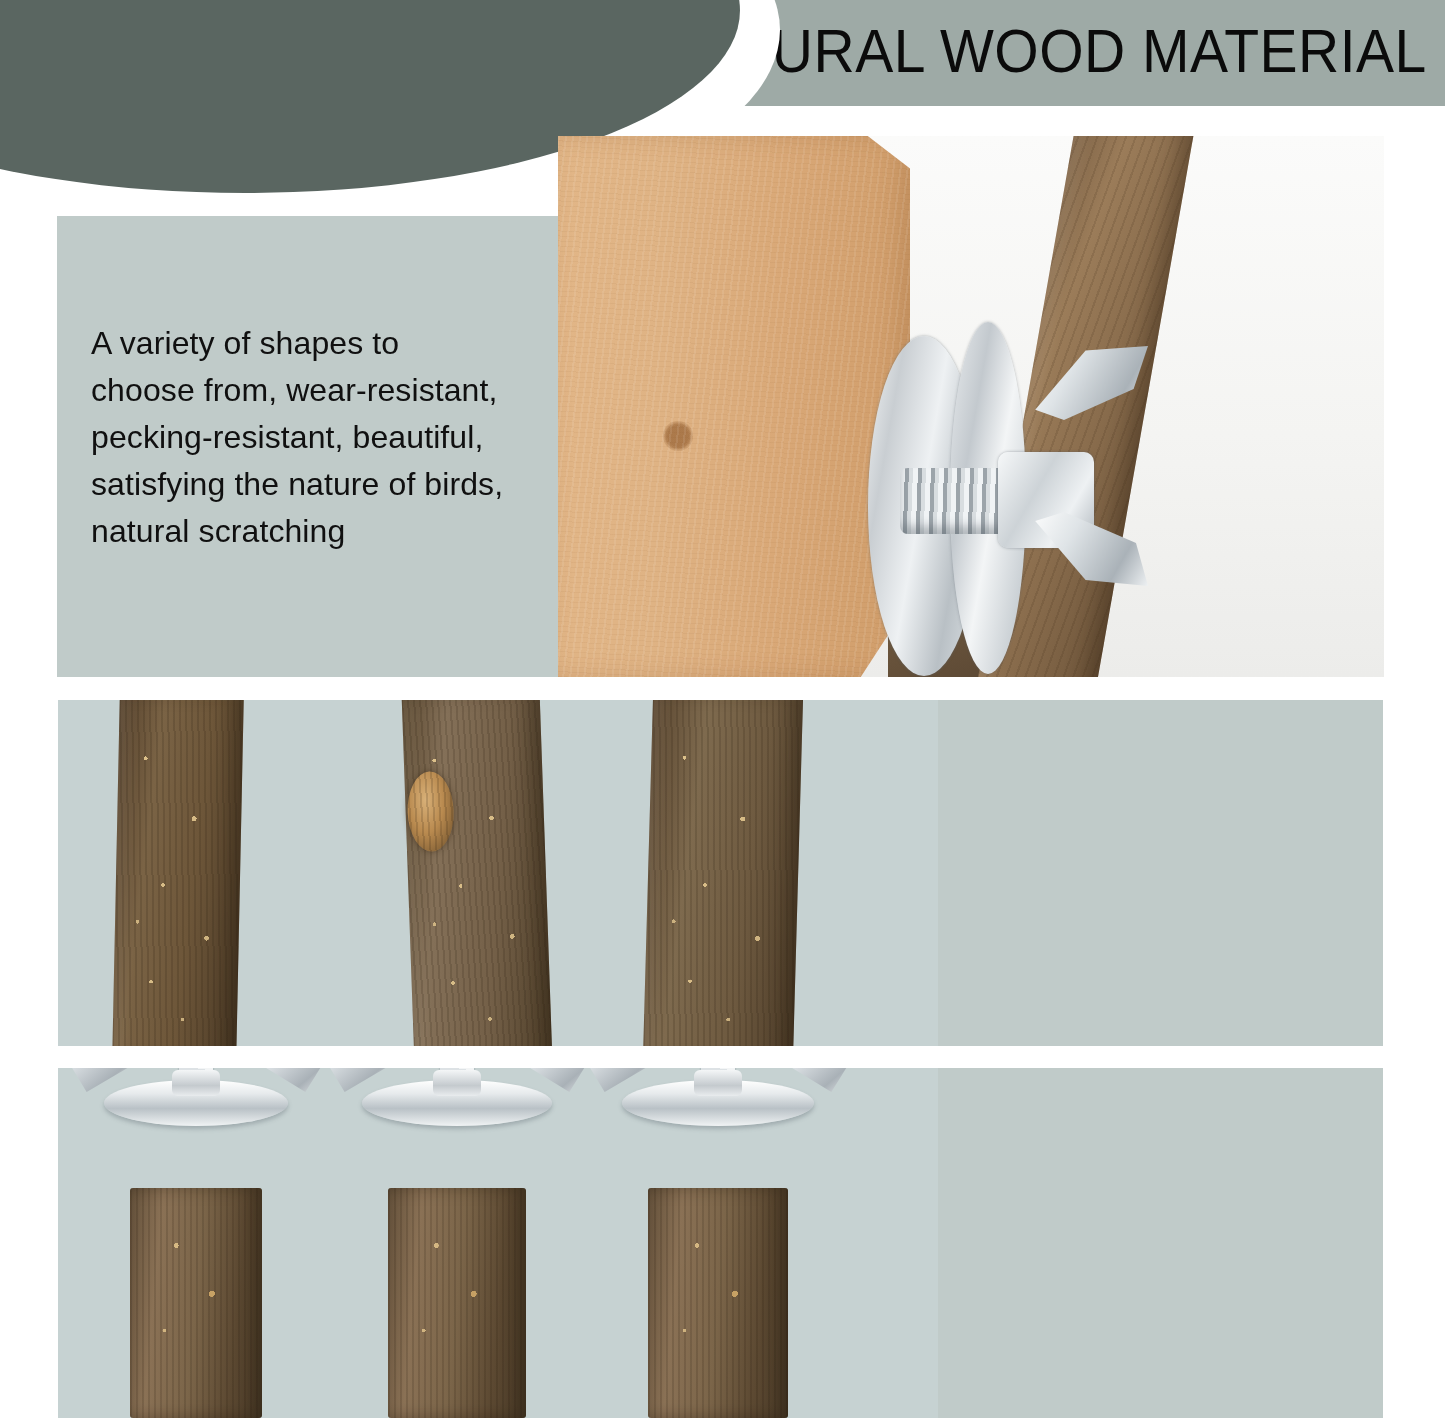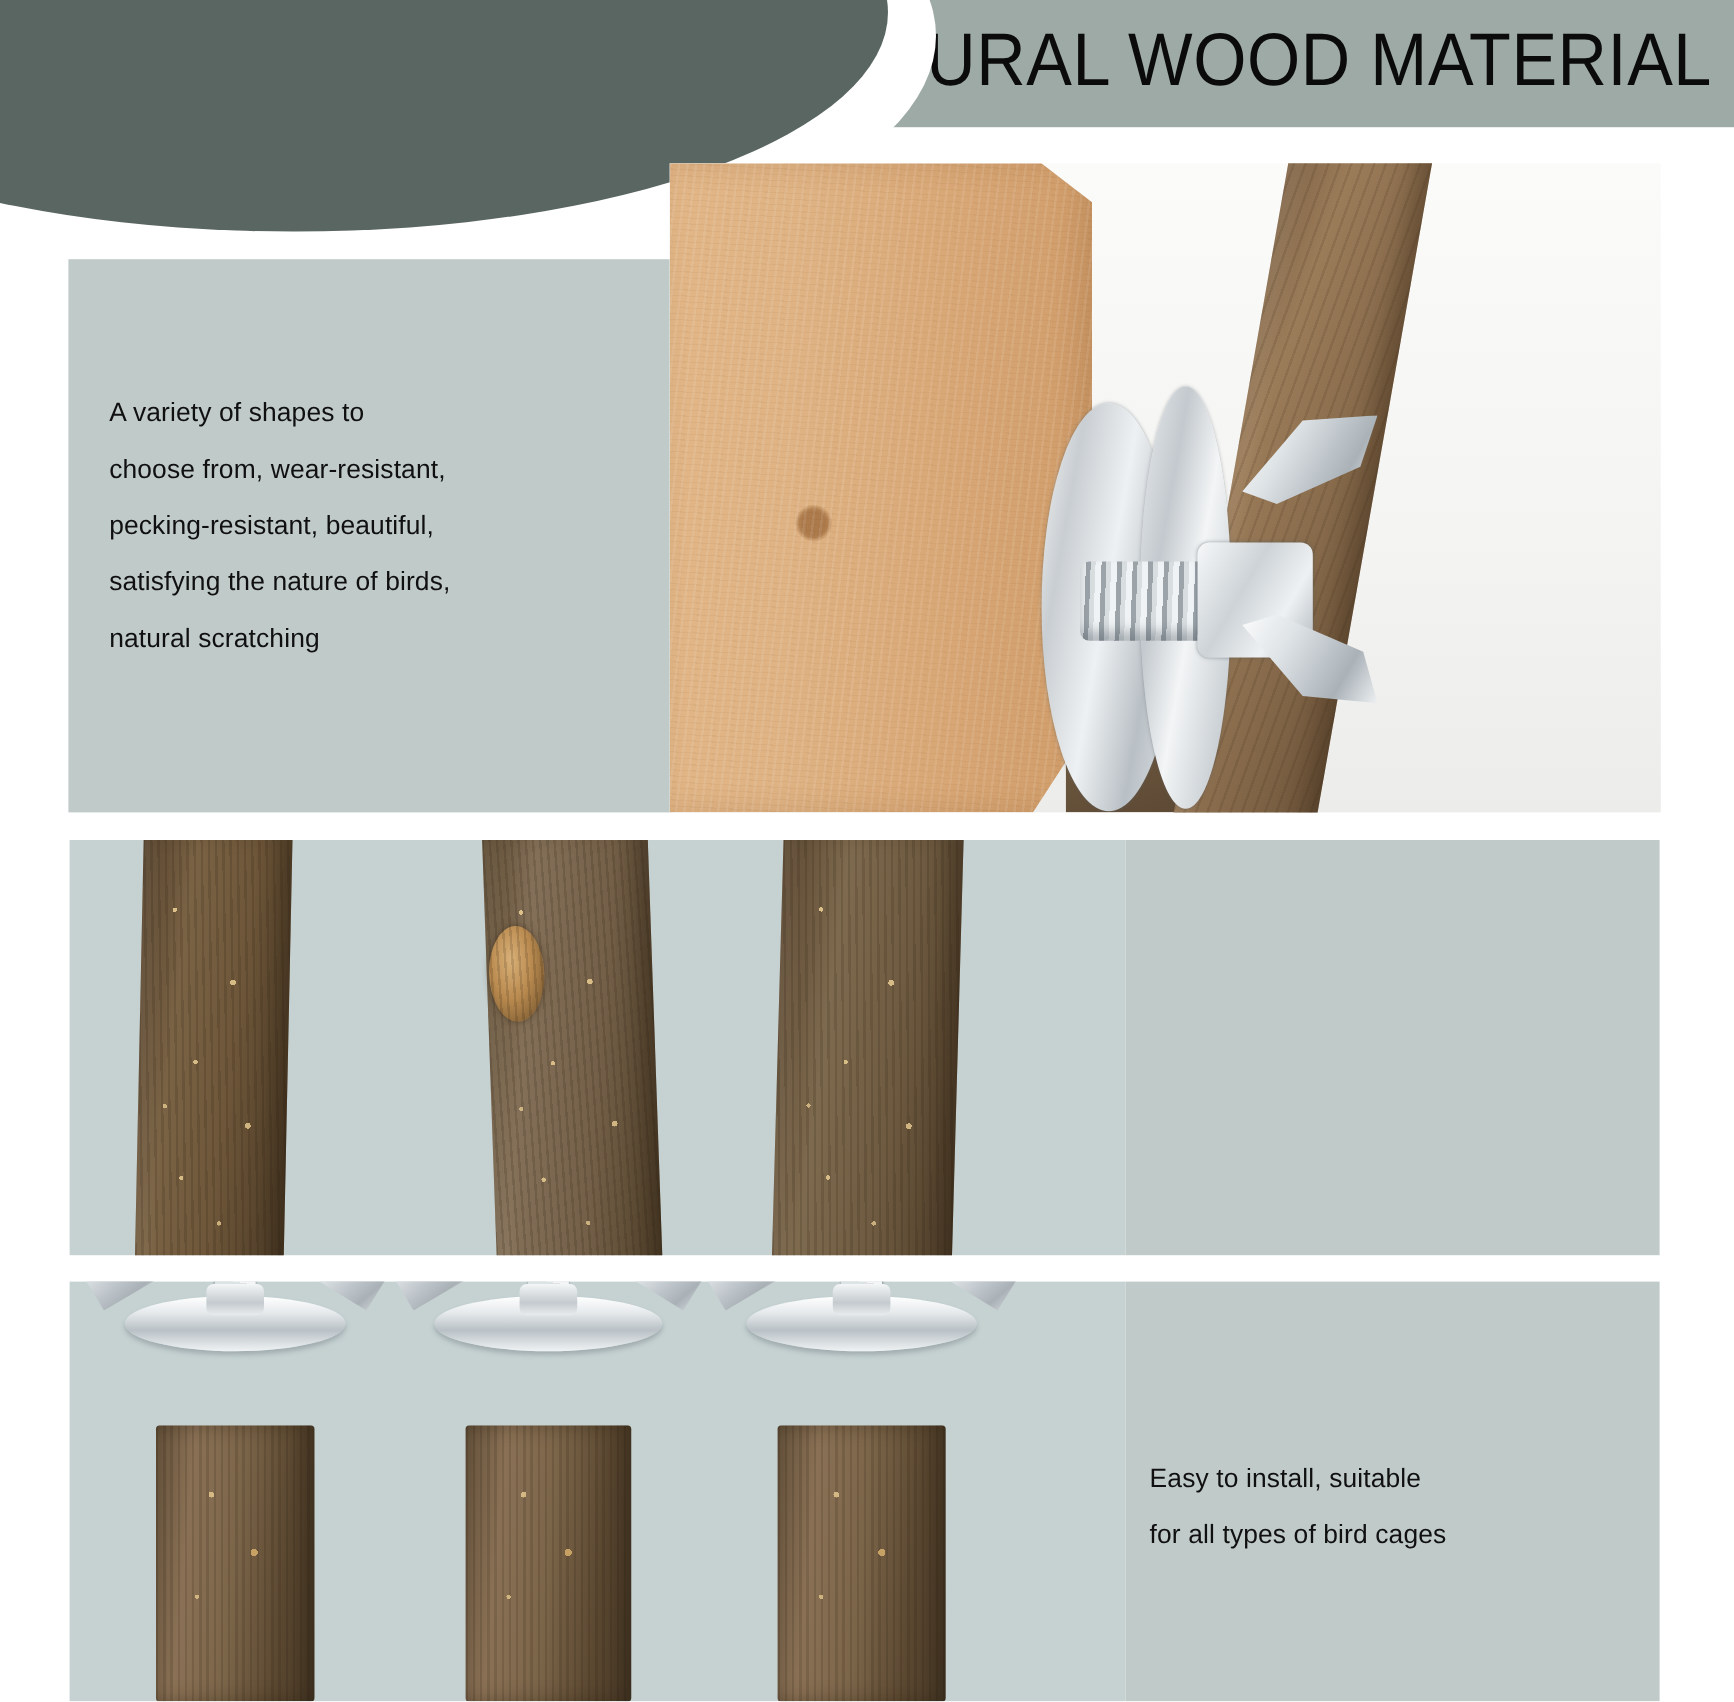--- a/index.html
+++ b/index.html
@@ -36,21 +36,21 @@
     width:990px;height:365px;border-radius:50% / 50%;
     background:#5a6661;
   }
 
   
   .panel{position:absolute;background:#c0cbc9;}
   .photo{position:absolute;overflow:hidden;background:#f2f2f0;}
 
   .copy{
     position:absolute;color:#101010;
-    font-size:22px;line-height:47px;font-weight:400;
+    font-size:32px;line-height:47px;font-weight:400;
     letter-spacing:0.1px;white-space:pre-line;
   }
 
   
   #row1-panel{left:57px;top:216px;width:502px;height:461px;}
   #row1-copy{left:91px;top:320px;width:460px;}
   #row1-photo{left:558px;top:136px;width:826px;height:541px;
      background:linear-gradient(180deg,#fbfbfa 0%,#f4f4f2 55%,#ececea 100%);}
 
   
@@ -259,16 +259,14 @@
       <div class="perch-wood"></div>
       <div class="disc" style="bottom:206px;">
         <div class="p-bolt"></div>
         <div class="p-wing p-wing-l"></div>
         <div class="p-wing p-wing-r"></div>
         <div class="p-hub"></div>
       </div>
     </div>
   </div>
   <div class="panel" id="row3-panel"></div>
-  <div class="copy" id="row3-copy">Easy to install, suitable
-for all types of bird cages</div>
 
 </div>
 
 </body></html>

